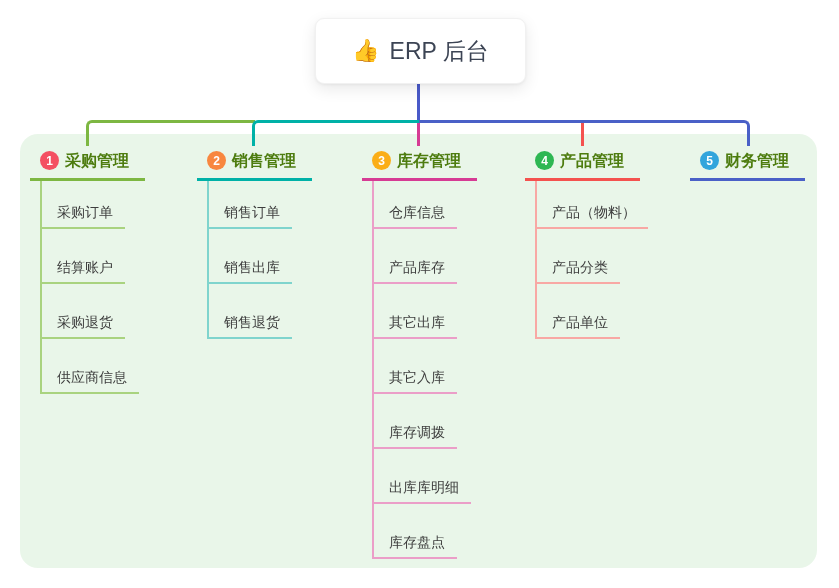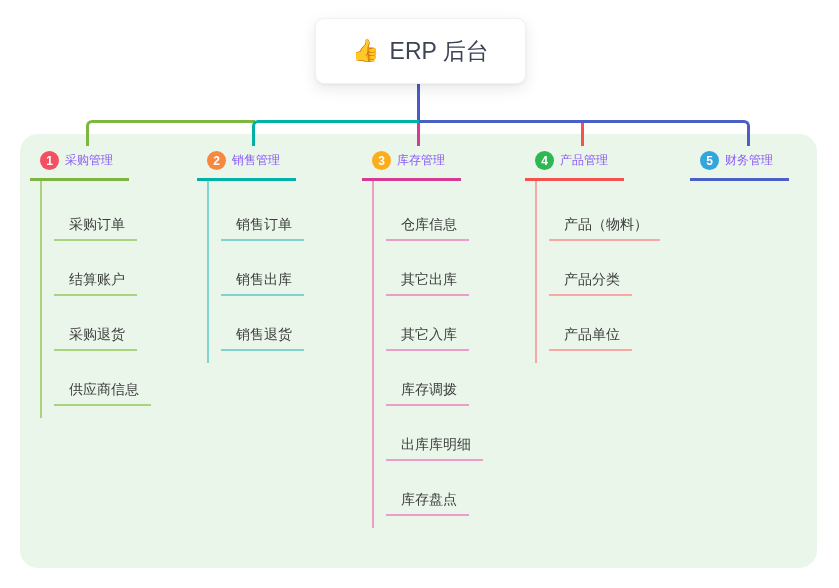--- a/index.html
+++ b/index.html
@@ -48,24 +48,24 @@
   .branch-header{
     display:inline-flex;align-items:center;gap:6px;
     padding:4px 16px 7px 10px;border-bottom:3px solid var(--c);
     cursor:default;
   }
   .badge{
     width:19px;height:19px;border-radius:50%;flex:0 0 19px;
     display:flex;align-items:center;justify-content:center;
     color:#fff;font-size:12px;font-weight:bold;line-height:1;
   }
-  .branch-title{font-size:12px;color:#8b5cf6;white-space:nowrap;line-height:21px;}
+  .branch-title{font-size:16px;color:#4d7c0f;white-space:nowrap;line-height:21px;font-weight:bold;}
 
   .children{
-    list-style:none;margin:0 0 0 10px;padding:12px;
+    list-style:none;margin:0 0 0 10px;padding:0;
     border-left:2px solid var(--cl);
   }
   .children li{height:55px;display:flex;align-items:flex-end;}
   .children li:first-child{height:48px;}
   .children li span{
     display:inline-block;white-space:nowrap;
     border-bottom:2px solid var(--cl);
     padding:0 12px 7px 15px;
     font-size:14px;color:#3d3d3d;line-height:1.1;
   }
@@ -130,20 +130,23 @@
       <div class="branch" data-idx="2" style="--c: #d63b94; --cl: #eb9ec8;">
       <div class="branch-header">
         <span class="badge" style="background: rgb(251, 174, 23);">3</span>
         <span class="branch-title">库存管理</span>
       </div>
       <ul class="children">
           <li>
             <span>仓库信息</span>
           </li>
           <li>
+            <span>产品库存</span>
+          </li>
+          <li>
             <span>其它出库</span>
           </li>
           <li>
             <span>其它入库</span>
           </li>
           <li>
             <span>库存调拨</span>
           </li>
           <li>
             <span>出库库明细</span>

